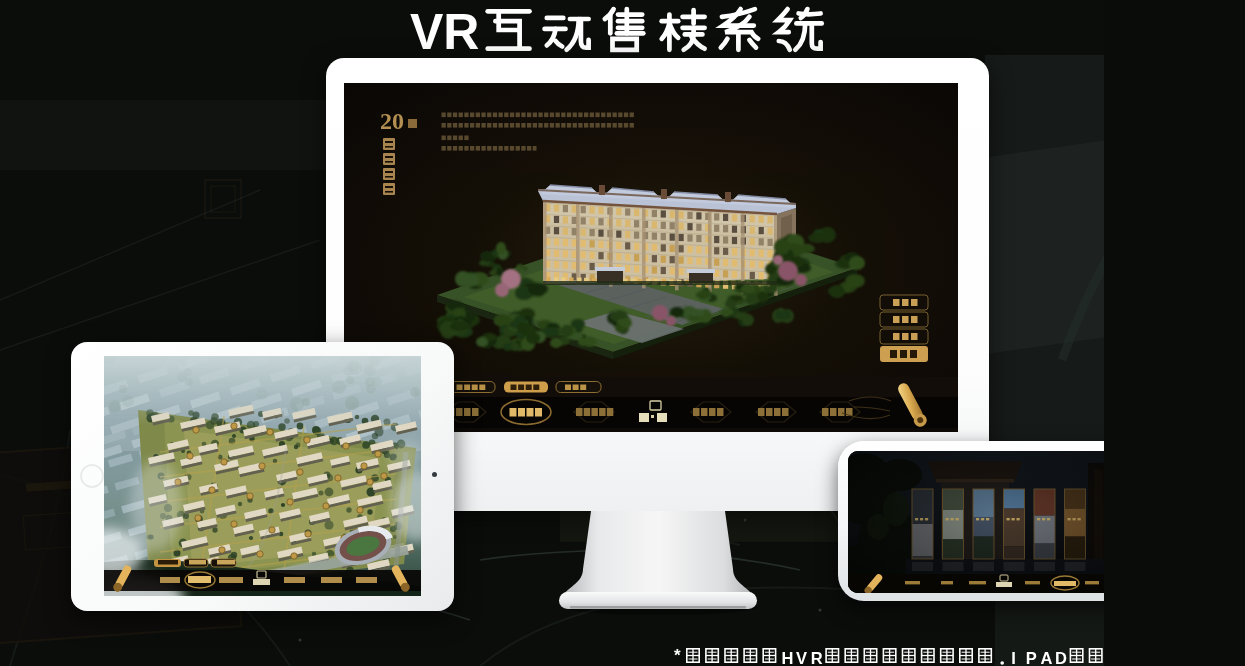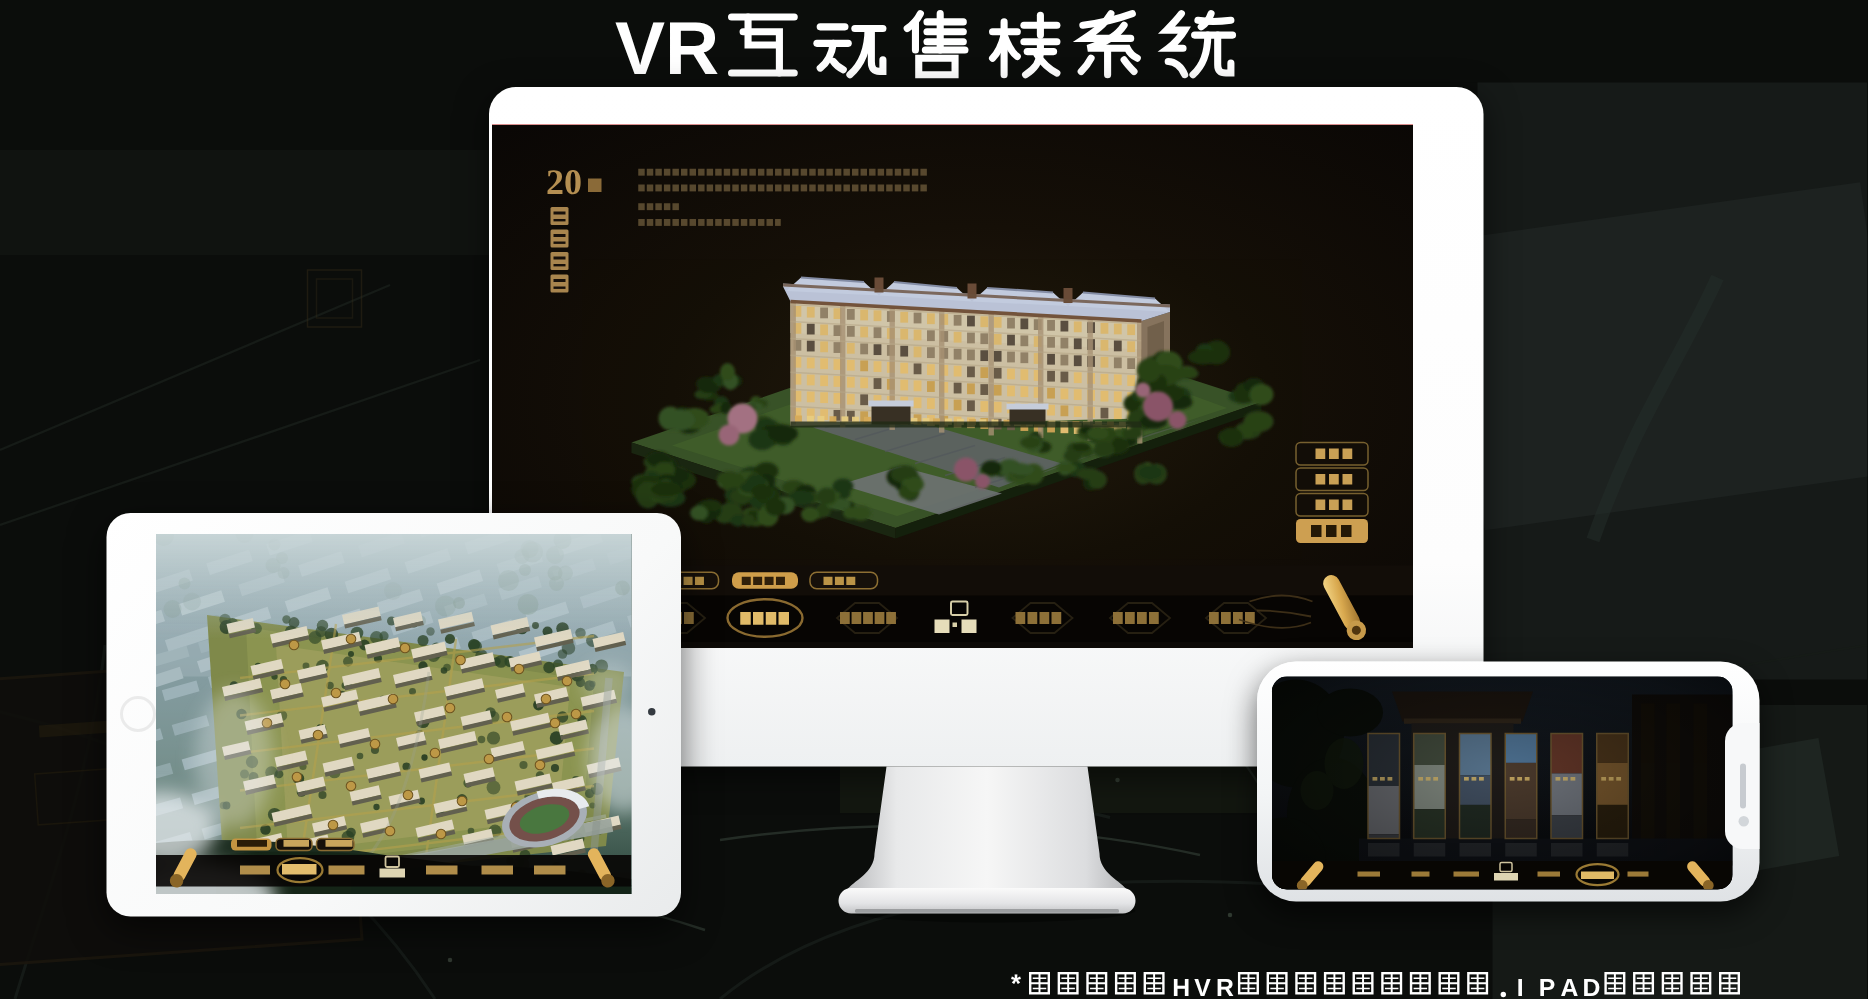--- a/index.html
+++ b/index.html
@@ -1,18 +1,18 @@
 <!DOCTYPE html>
 <html><head><meta charset="utf-8">
 <style>
 html,body{margin:0;padding:0;background:#0a0c0a}
-#stage{position:relative;width:1245px;height:666px;overflow:hidden;background:#0b0d0b;font-family:"Liberation Sans",sans-serif}
+#stage{position:relative;width:1104px;height:666px;overflow:hidden;background:#0b0d0b;font-family:"Liberation Sans",sans-serif}
 #stage>div{position:absolute}
 #monitor{left:326px;top:58px;width:663px;height:453px;background:linear-gradient(180deg,#ffffff 0%,#fdfdfd 70%,#eef0f1 100%);border-radius:18px;box-shadow:0 6px 22px rgba(0,0,0,.55)}
-#mscreen{left:328px;top:83px;width:614px;height:349px;background:#ef4444;overflow:hidden}
+#mscreen{left:344px;top:83px;width:614px;height:349px;background:#fde047;overflow:hidden}
 #neckbase{left:540px;top:505px;width:240px;height:120px}
 #ipad{left:71px;top:342px;width:383px;height:269px;background:linear-gradient(135deg,#ffffff,#f8f9f9 60%,#e9ebec);border-radius:16px;box-shadow:0 8px 24px rgba(0,0,0,.6)}
 #iscreen{left:104px;top:356px;width:317px;height:240px;background:#405a55;overflow:hidden}
 #phone{left:838px;top:441px;width:335px;height:160px;background:linear-gradient(180deg,#ffffff,#f3f5f6 55%,#dfe2e5);border-radius:26px;box-shadow:0 8px 20px rgba(0,0,0,.6)}
 #pscreen{left:848px;top:451px;width:307px;height:142px;background:#10181a;border-radius:10px;overflow:hidden}
 #notch{left:1150px;top:482px;width:23px;height:84px;background:#f7f8f9;border-radius:12px 0 0 12px}
 #notch i{display:block;position:absolute;left:10px;top:27px;width:4px;height:30px;background:#c7cbd0;border-radius:2px}
 #notch b{display:block;position:absolute;left:9px;top:62px;width:7px;height:7px;background:#d2d6da;border-radius:50%}
 #caption{left:674px;top:645px;width:560px;height:25px}
 #title{left:402px;top:4px;width:470px;height:52px}

